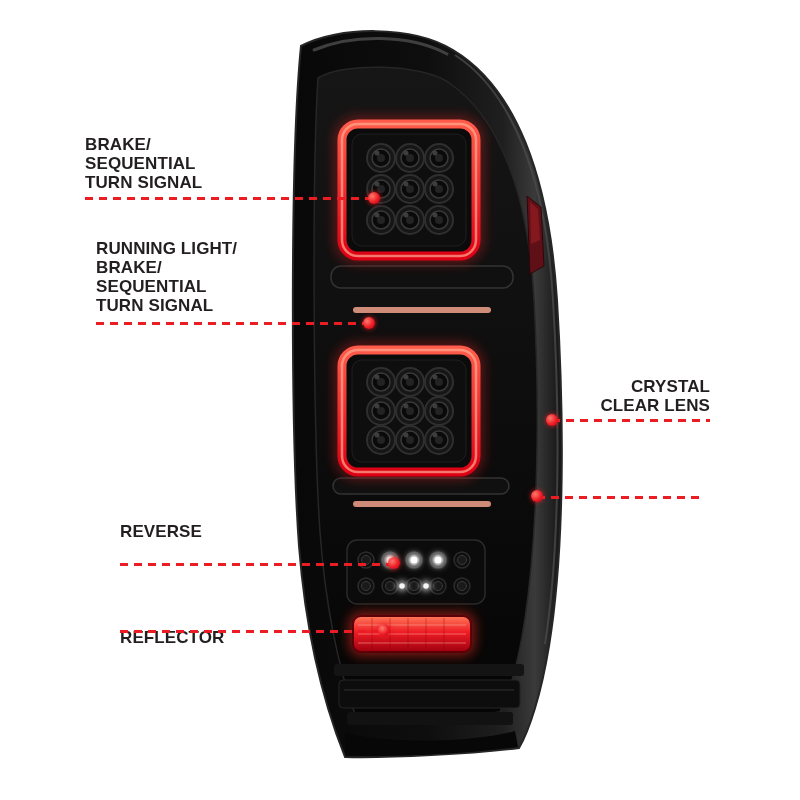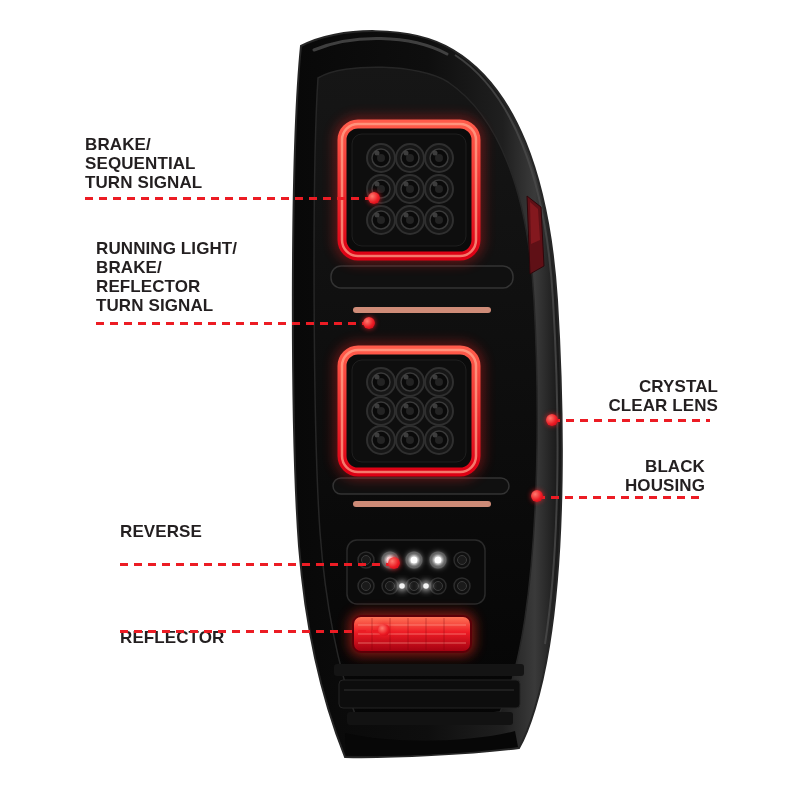--- a/index.html
+++ b/index.html
@@ -176,32 +176,30 @@
   </svg>
 
   <div class="label" style="left:85px;top:135px">BRAKE/
 SEQUENTIAL
 TURN SIGNAL</div>
   <div class="leader" style="left:85px;top:197px;width:289px"></div>
   <div class="dot" style="left:368px;top:192px"></div>
 
   <div class="label" style="left:96px;top:239px">RUNNING LIGHT/
 BRAKE/
-REFLECTOR
+SEQUENTIAL
 TURN SIGNAL</div>
   <div class="leader" style="left:96px;top:322px;width:272px"></div>
   <div class="dot" style="left:363px;top:317px"></div>
 
-  <div class="label right" style="right:82px;top:377px">CRYSTAL
+  <div class="label right" style="right:90px;top:377px">CRYSTAL
 CLEAR LENS</div>
   <div class="leader" style="left:552px;top:419px;width:158px"></div>
   <div class="dot" style="left:546px;top:414px"></div>
 
-  <div class="label right" style="right:95px;top:457px">BLACK
-HOUSING</div>
   <div class="leader" style="left:537px;top:496px;width:168px"></div>
   <div class="dot" style="left:531px;top:490px"></div>
 
   <div class="label" style="left:120px;top:522px">REVERSE</div>
   <div class="leader" style="left:120px;top:563px;width:273px"></div>
   <div class="dot" style="left:388px;top:557px"></div>
 
   <div class="label" style="left:120px;top:628px">REFLECTOR</div>
   <div class="leader" style="left:120px;top:630px;width:263px"></div>
   <div class="dot" style="left:378px;top:624px"></div>

